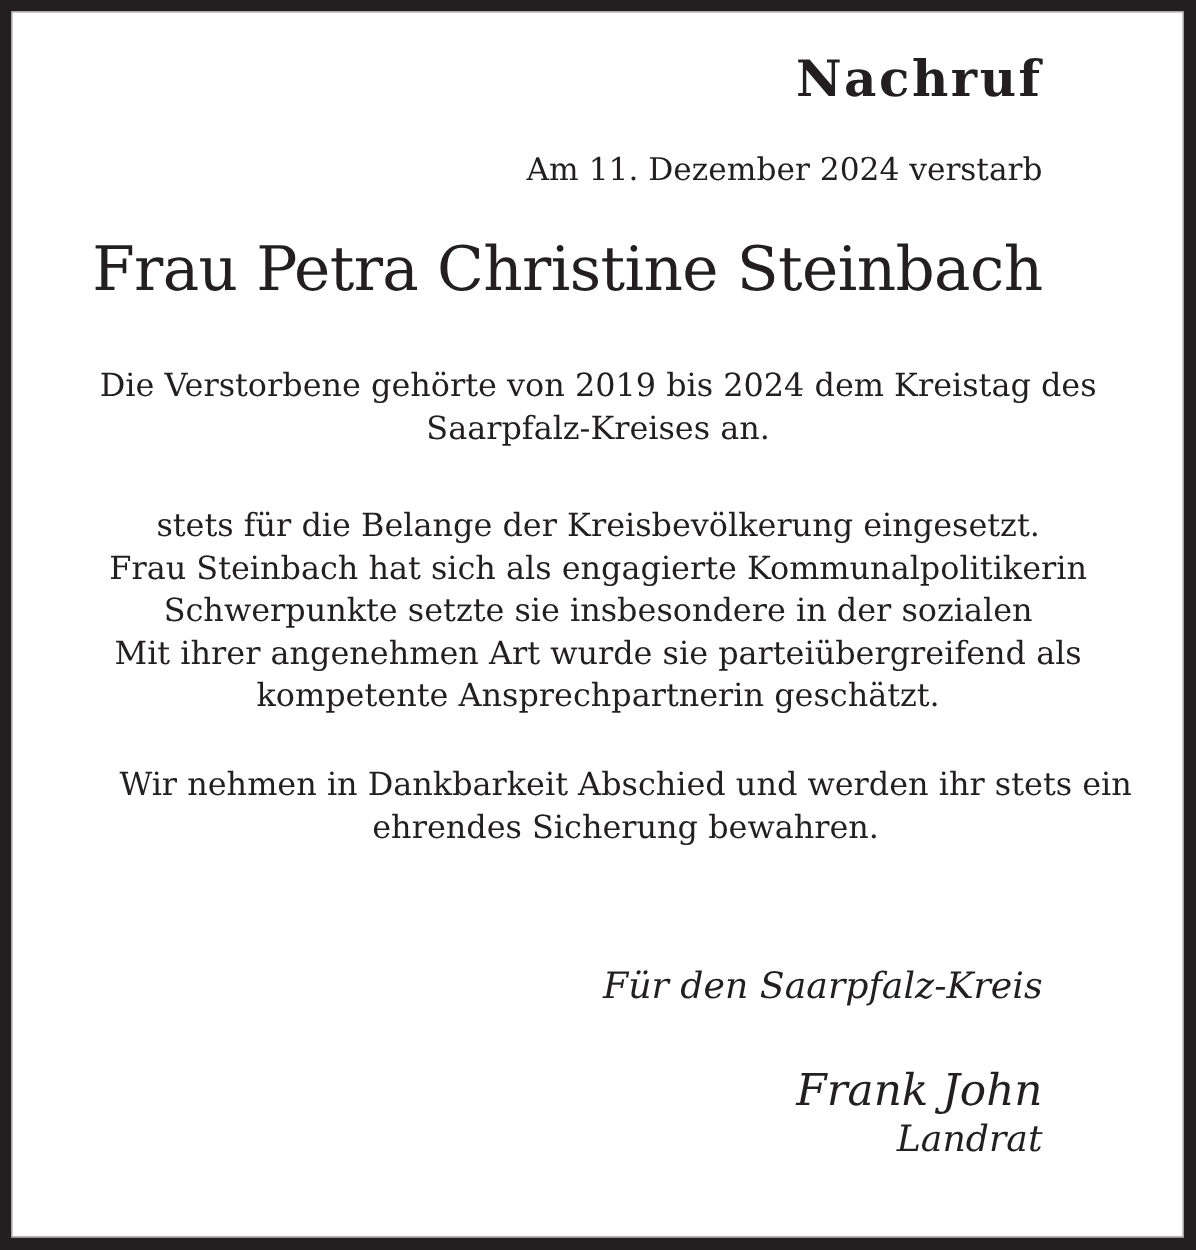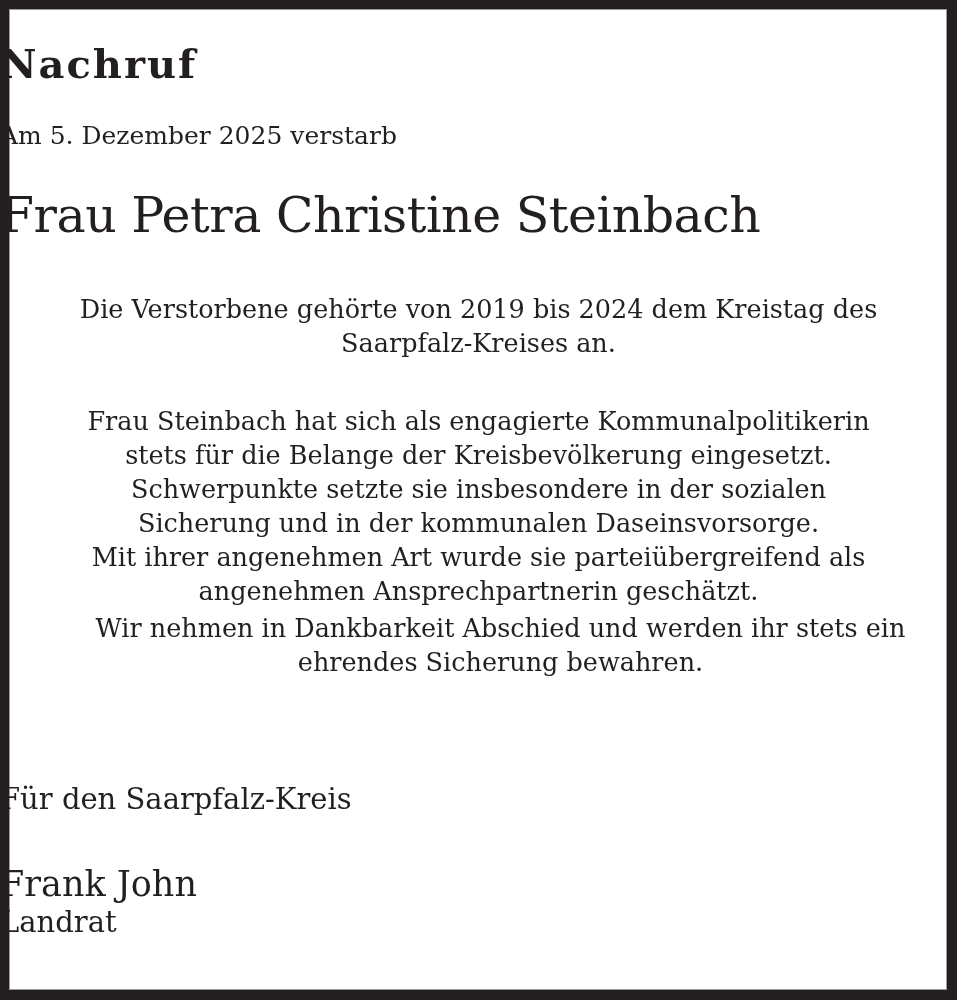--- a/index.html
+++ b/index.html
@@ -29,21 +29,21 @@
       position: absolute;
       left: 9px; top: 9px;
       width: 938px;
       height: 981px;
       box-shadow: inset 0 0 0 1px #9a9a9a;
     }
     .line {
       position: absolute;
       left: 0;
       width: 834px;
-      text-align: left;
+      text-align: right;
       white-space: nowrap;
       color: #231f20;
       font-family: "DejaVu Serif", "Liberation Serif", serif;
       margin: 0;
     }
     .title {
       top: 38px;
       font-size: 40px;
       letter-spacing: 2px;
       line-height: 52px;
@@ -70,22 +70,22 @@
       font-family: "DejaVu Serif", "Liberation Serif", serif;
       font-size: 25.5px;
       line-height: 34px;
       margin: 0;
     }
     .para span { display: block; white-space: nowrap; }
     .p1 { top: 292px; }
     .p2 { top: 404px; }
     .p3 { top: 611px; padding-left: 22px; }
     .italic {
+      font-style: italic;
       font-family: "DejaVu Serif", "Liberation Serif", serif;
-      margin-top: 11px;
     }
     .closing {
       top: 768px;
       font-size: 29px;
       line-height: 40px;
     }
     .signer {
       top: 854px;
       font-size: 35px;
       line-height: 38px;
@@ -96,35 +96,34 @@
       line-height: 38px;
     }
   </style>
 </head>
 <body>
 
 <div class="frame"></div>
 <div class="inner"></div>
 
 <h1 class="line title">Nachruf</h1>
-<p class="line date">Am 5. Dezember 2025 verstarb</p>
+<p class="line date">Am 11. Dezember 2024 verstarb</p>
 <h2 class="line name">Frau Petra Christine Steinbach</h2>
 
 <p class="para p1">
   <span>Die Verstorbene gehörte von 2019 bis 2024 dem Kreistag des</span>
   <span>Saarpfalz-Kreises an.</span>
 </p>
 
 <p class="para p2">
+  <span>stets für die Belange der Kreisbevölkerung eingesetzt.</span>
   <span>Frau Steinbach hat sich als engagierte Kommunalpolitikerin</span>
-  <span>stets für die Belange der Kreisbevölkerung eingesetzt.</span>
   <span>Schwerpunkte setzte sie insbesondere in der sozialen</span>
-  <span>Sicherung und in der kommunalen Daseinsvorsorge.</span>
   <span>Mit ihrer angenehmen Art wurde sie parteiübergreifend als</span>
-  <span>angenehmen Ansprechpartnerin geschätzt.</span>
+  <span>kompetente Ansprechpartnerin geschätzt.</span>
 </p>
 
 <p class="para p3">
   <span>Wir nehmen in Dankbarkeit Abschied und werden ihr stets ein</span>
   <span>ehrendes Sicherung bewahren.</span>
 </p>
 
 <p class="line italic closing">Für den Saarpfalz-Kreis</p>
 <p class="line italic signer">Frank John</p>
 <p class="line italic role">Landrat</p>

